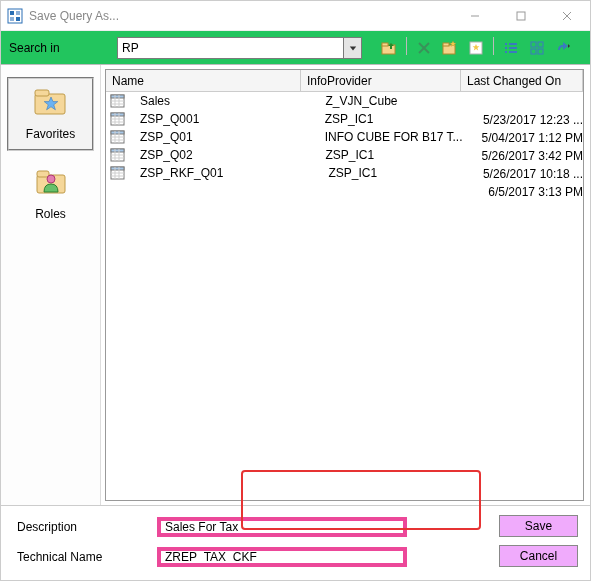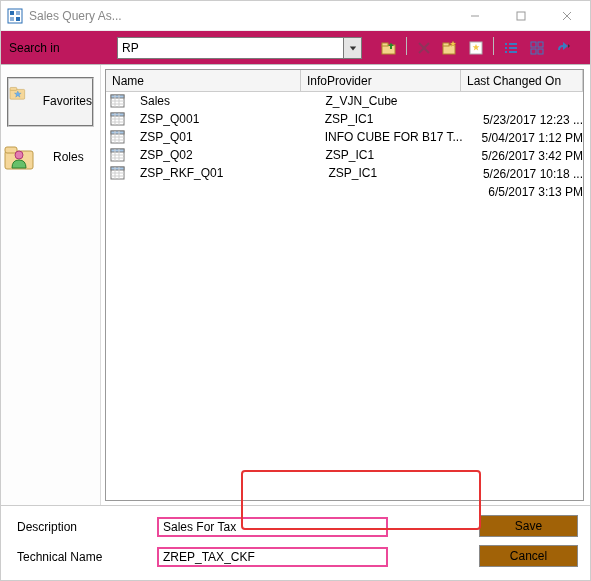--- a/index.html
+++ b/index.html
@@ -30,21 +30,21 @@
   .titlebar .wbtns { display: flex; }
   .wbtn {
     width: 46px; height: 30px;
     display: flex; align-items: center; justify-content: center;
     color: #999;
   }
   .wbtn svg { width: 10px; height: 10px; }
 
   .toolbar {
     height: 34px;
-    background: #be185d;
+    background: #22c55e;
     border-bottom: 1px solid #bbb;
     display: flex;
     align-items: center;
     padding: 0 8px;
     gap: 8px;
   }
   .toolbar .lbl { width: 100px; }
   .combo {
     flex: 0 0 245px;
     height: 22px;
@@ -74,23 +74,23 @@
     display:flex;
     height: 440px;
   }
   .sidebar {
     width: 100px;
     background:#fdfdfd;
     border-right:1px solid #ddd;
     padding-top:10px;
   }
   .side-item {
-    display:flex;flex-direction:row;align-items:center;
+    display:flex;flex-direction:column;align-items:center;
     padding: 6px 0 12px 0;
-    gap:16px;
+    gap:10px;
   }
   .side-item.selected {
     border:2px groove #ccc;
     background:#f3f3f3;
     margin: 2px 6px 8px 6px;
     padding: 6px 0 8px 0;
   }
   .side-item .icn {
     width:36px;height:32px;
   }
@@ -135,30 +135,30 @@
     border-top:1px solid #ccc;
     padding: 6px 8px 6px 8px;
     position: relative;
   }
   .field-row {
     display:flex; align-items:center;
     height: 30px;
   }
   .field-row .flabel { width: 140px; margin-left: 8px;}
   .tinput {
-    border:2px solid #ec4899;
+    border:4px solid #ec4899;
     height:20px;
-    width: 231px;
+    width: 250px;
     padding: 1px 4px;
     font: inherit;
   }
   .btn {
-    width: 99px; height: 22px;
+    width: 79px; height: 22px;
     border:1px solid #888;
-    background:#a16207;
+    background:#f0abfc;
     display:flex;align-items:center;justify-content:center;
     position:absolute;
     right:12px;
   }
   .btn.save { top: 9px;}
   .btn.cancel { top: 39px;}
 
   .redbox {
     position:absolute;
     border:2px solid #e63333;
@@ -173,21 +173,21 @@
 <div class="titlebar">
   <span class="ticon">
     <svg viewBox="0 0 16 16">
         <rect x="1" y="1" width="14" height="14" fill="#fff" stroke="#2a6fb5"></rect>
         <rect x="3" y="3" width="4" height="4" fill="#2a6fb5"></rect>
         <rect x="9" y="3" width="4" height="4" fill="#8db1da"></rect>
         <rect x="3" y="9" width="4" height="4" fill="#8db1da"></rect>
         <rect x="9" y="9" width="4" height="4" fill="#2a6fb5"></rect>
       </svg>
   </span>
-  <span class="ttext">Sales Query As...</span>
+  <span class="ttext">Save Query As...</span>
   <div class="wbtns">
     <div class="wbtn">
         <svg viewBox="0 0 10 10">
           <line x1="1" y1="5" x2="9" y2="5" stroke="currentColor" stroke-width="1"></line>
         </svg>
       </div>
     <div class="wbtn">
         <svg viewBox="0 0 10 10">
           <rect x="1" y="1" width="8" height="8" fill="none" stroke="currentColor" stroke-width="1"></rect>
         </svg>

